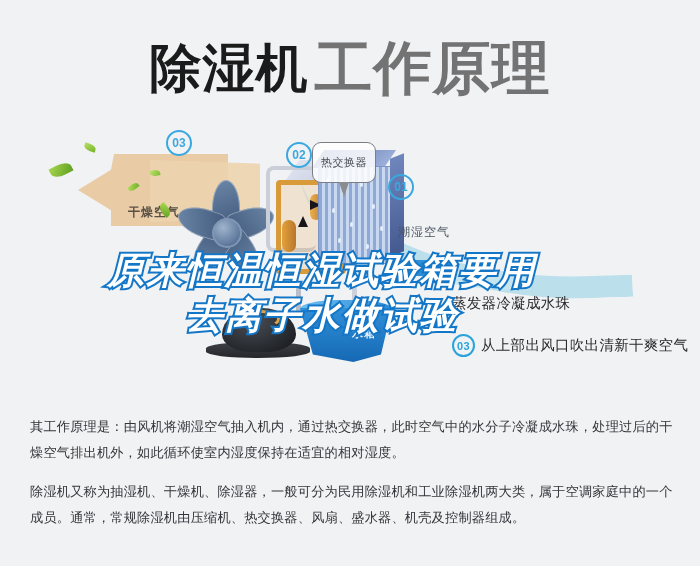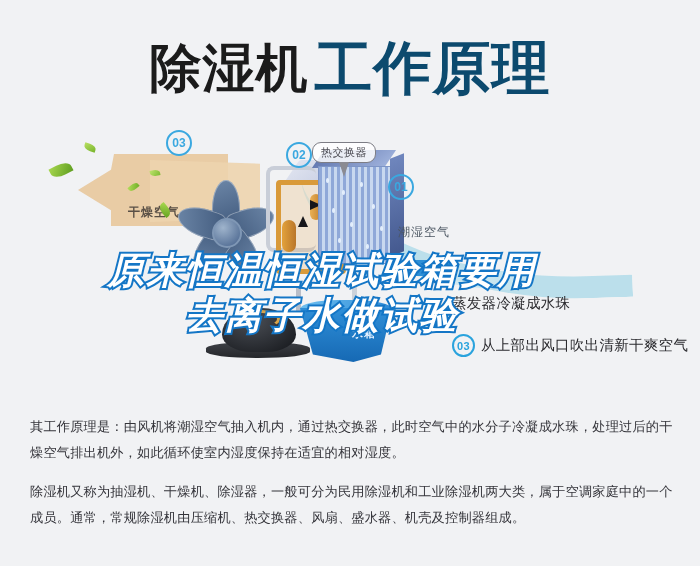--- a/index.html
+++ b/index.html
@@ -15,21 +15,21 @@
   
   .title-wrap{
     position:absolute;left:0;top:30px;width:700px;
     text-align:center;white-space:nowrap;
   }
   .title-a{
     font-size:52px;font-weight:700;color:#1b1b1b;
     letter-spacing:1px;vertical-align:middle;
   }
   .title-b{
-    font-size:58px;font-weight:700;color:#0c4a6e;
+    font-size:58px;font-weight:700;color:#737373;
     letter-spacing:1px;vertical-align:middle;margin-left:6px;
   }
 
   
   .illu{position:absolute;left:0;top:112px;width:700px;height:290px;overflow:hidden;}
 
   .swoosh{
     position:absolute;left:330px;top:8px;width:300px;height:160px;
     border-radius:0 0 0 100%;
     background:transparent;
@@ -147,21 +147,21 @@
   .blue-arrow{
     position:absolute;left:400px;top:148px;width:52px;height:16px;
     background:#2e8fd6;
     clip-path:polygon(100% 0,100% 100%,26% 100%,26% 100%,0 50%,26% 0);
   }
 
   
   .cal{
     position:absolute;left:312px;top:30px;
     border:1.6px solid #7d7d85;border-radius:9px;
-    padding:2px 8px;font-size:11px;color:#4a4a52;background:rgba(255,255,255,.85);
+    padding:12px 8px;font-size:11px;color:#4a4a52;background:rgba(255,255,255,.85);
     letter-spacing:.5px;
   }
   .cal:after{
     content:"";position:absolute;left:26px;bottom:-15px;width:0;height:0;
     border-left:5px solid transparent;border-right:5px solid transparent;
     border-top:15px solid #8b8b92;
   }
   .badge{
     position:absolute;width:22px;height:22px;border-radius:50%;
     border:2px solid #3aa8e0;color:#3aa8e0;font-size:12px;font-weight:700;

